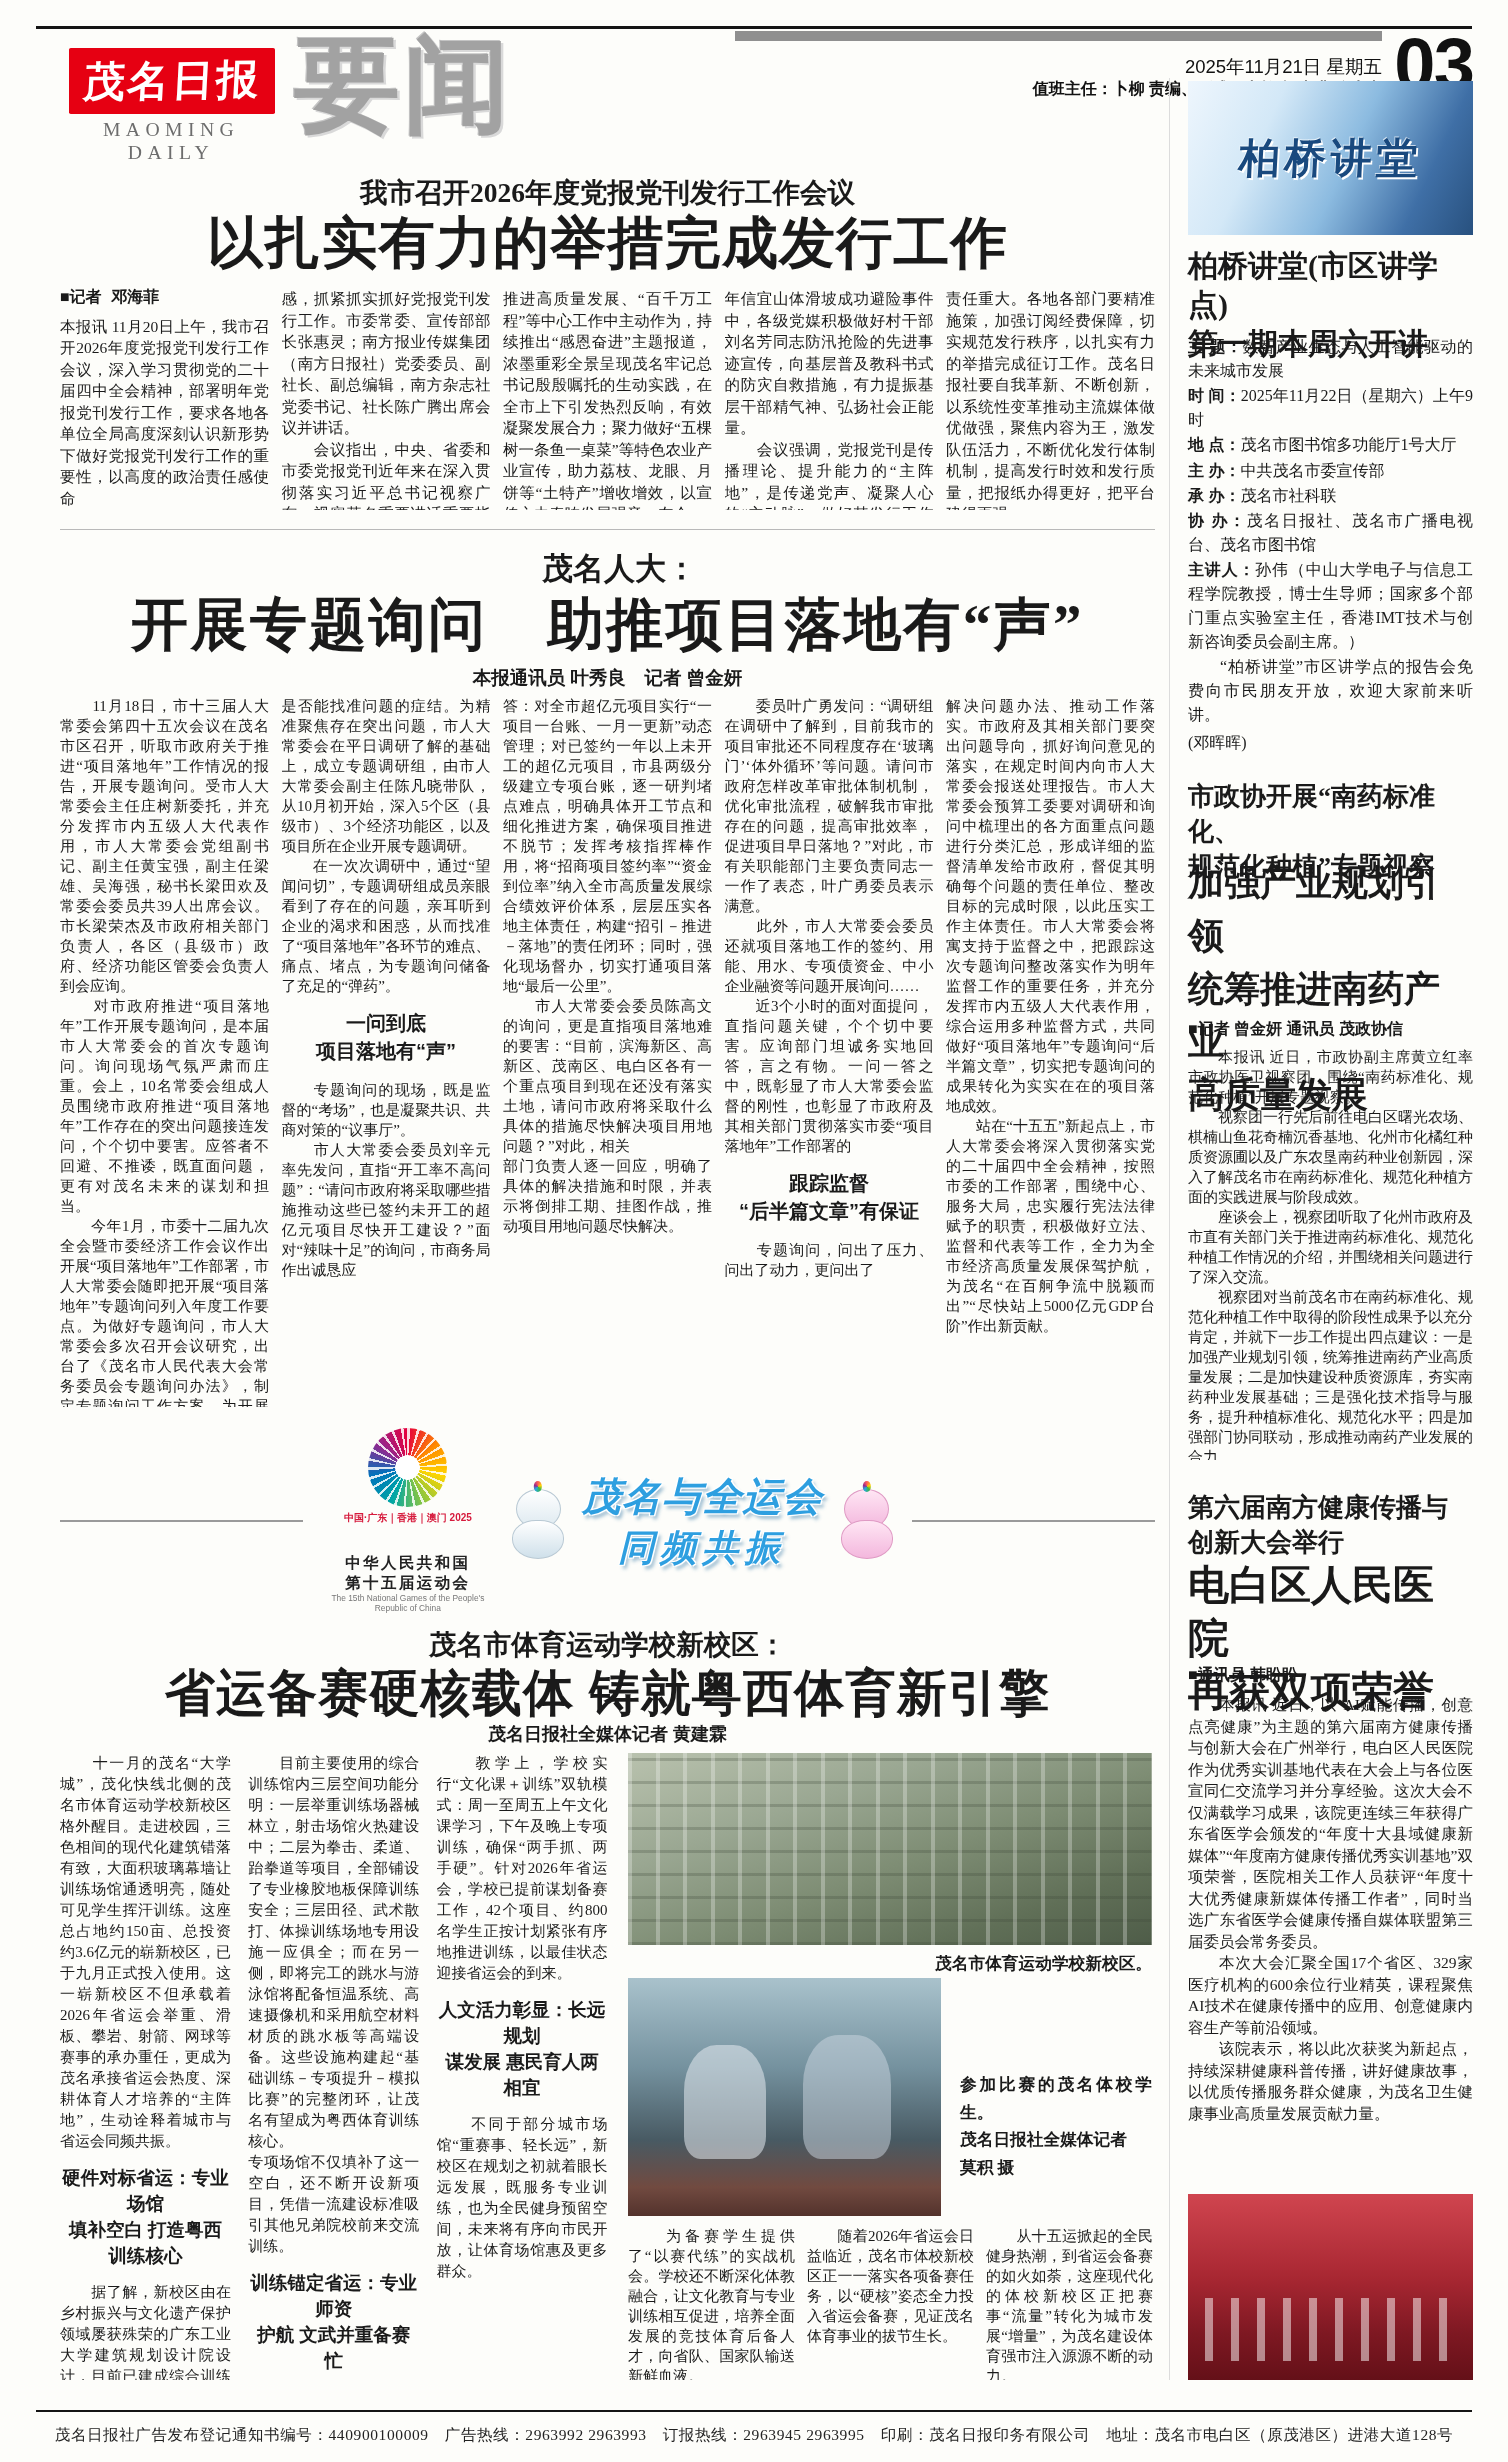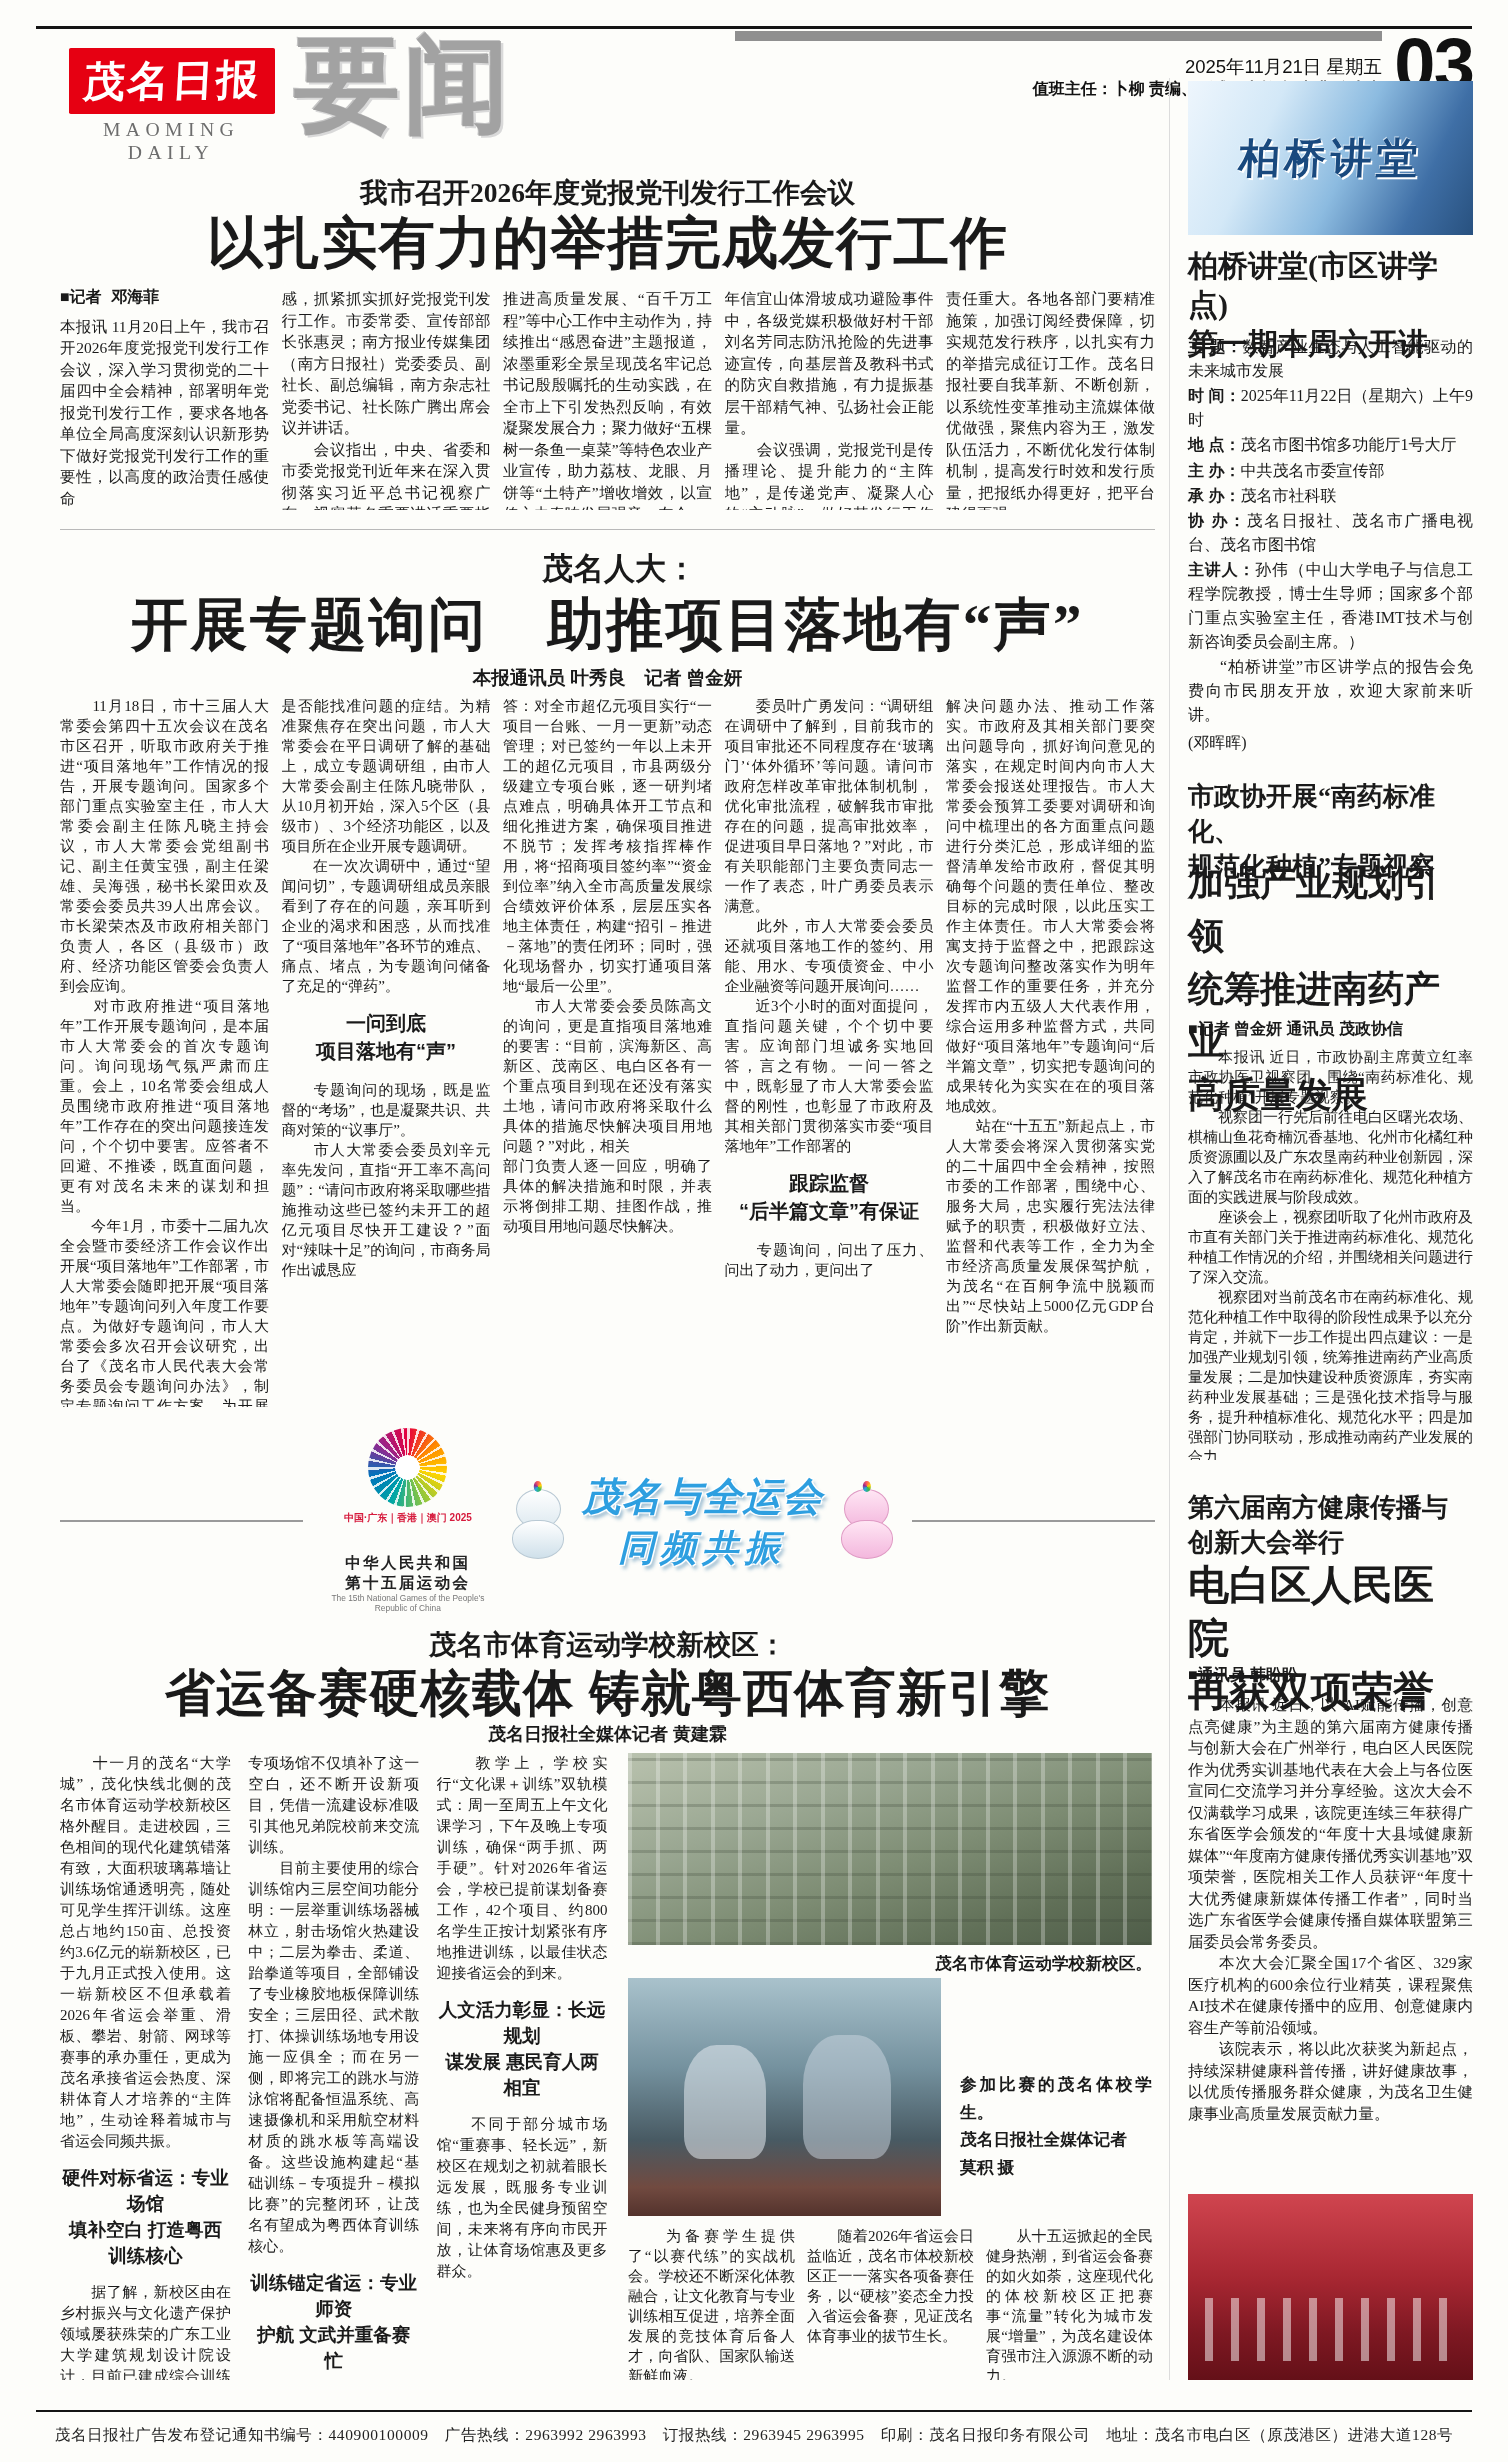--- a/index.html
+++ b/index.html
@@ -171,21 +171,21 @@
         <p class="pre just">责任重大。各地各部门要精准施策，加强订阅经费保障，切实规范发行秩序，以扎实有力的举措完成征订工作。茂名日报社要自我革新、不断创新，以系统性变革推动主流媒体做优做强，聚焦内容为王，激发队伍活力，不断优化发行体制机制，提高发行时效和发行质量，把报纸办得更好，把平台建得更强。</p>
       </div>
   </div>
   <div class="abs sep1"></div>
 
   <div class="abs kicker2">茂名人大：</div>
   <div class="abs head2">开展专题询问　助推项目落地有“声”</div>
   <div class="abs byline2">本报通讯员 叶秀良　记者 曾金妍</div>
   <div class="abs cols a2cols">
     <div>
-      <p>　　11月18日，市十三届人大常委会第四十五次会议在茂名市区召开，听取市政府关于推进“项目落地年”工作情况的报告，开展专题询问。国家多个部门重点实验室主任，市人大常委会副主任陈凡晓主持会议，市人大常委会党组副书记、副主任黄宝强，副主任梁雄、吴海强，秘书长梁田欢及常委会委员共39人出席会议。市长梁荣杰及市政府相关部门负责人，各区（县级市）政府、经济功能区管委会负责人到会应询。</p>
+      <p>　　11月18日，市十三届人大常委会第四十五次会议在茂名市区召开，听取市政府关于推进“项目落地年”工作情况的报告，开展专题询问。受市人大常委会主任庄树新委托，并充分发挥市内五级人大代表作用，市人大常委会党组副书记、副主任黄宝强，副主任梁雄、吴海强，秘书长梁田欢及常委会委员共39人出席会议。市长梁荣杰及市政府相关部门负责人，各区（县级市）政府、经济功能区管委会负责人到会应询。</p>
       <p>　　对市政府推进“项目落地年”工作开展专题询问，是本届市人大常委会的首次专题询问。询问现场气氛严肃而庄重。会上，10名常委会组成人员围绕市政府推进“项目落地年”工作存在的突出问题接连发问，个个切中要害。应答者不回避、不推诿，既直面问题，更有对茂名未来的谋划和担当。</p>
       <p>　　今年1月，市委十二届九次全会暨市委经济工作会议作出开展“项目落地年”工作部署，市人大常委会随即把开展“项目落地年”专题询问列入年度工作要点。为做好专题询问，市人大常委会多次召开会议研究，出台了《茂名市人民代表大会常务委员会专题询问办法》，制定专题询问工作方案，为开展专题询问做好准备。</p>
 
     </div>
     <div>
       <p>是否能找准问题的症结。为精准聚焦存在突出问题，市人大常委会在平日调研了解的基础上，成立专题调研组，由市人大常委会副主任陈凡晓带队，从10月初开始，深入5个区（县级市）、3个经济功能区，以及项目所在企业开展专题调研。</p>
       <p>　　在一次次调研中，通过“望闻问切”，专题调研组成员亲眼看到了存在的问题，亲耳听到企业的渴求和困惑，从而找准了“项目落地年”各环节的难点、痛点、堵点，为专题询问储备了充足的“弹药”。</p>
       <div class="subhead">一问到底
 项目落地有“声”</div>
       <p>　　专题询问的现场，既是监督的“考场”，也是凝聚共识、共商对策的“议事厅”。</p>
@@ -242,22 +242,22 @@
   <div class="abs sp-head">省运备赛硬核载体 铸就粤西体育新引擎</div>
   <div class="abs sp-byline">茂名日报社全媒体记者 黄建霖</div>
   <div class="abs cols spcols">
     <div>
       <p>　　十一月的茂名“大学城”，茂化快线北侧的茂名市体育运动学校新校区格外醒目。走进校园，三色相间的现代化建筑错落有致，大面积玻璃幕墙让训练场馆通透明亮，随处可见学生挥汗训练。这座总占地约150亩、总投资约3.6亿元的崭新校区，已于九月正式投入使用。这一崭新校区不但承载着2026年省运会举重、滑板、攀岩、射箭、网球等赛事的承办重任，更成为茂名承接省运会热度、深耕体育人才培养的“主阵地”，生动诠释着城市与省运会同频共振。</p>
       <div class="spsub">硬件对标省运：专业场馆
 填补空白 打造粤西训练核心</div>
       <p>　　据了解，新校区由在乡村振兴与文化遗产保护领域屡获殊荣的广东工业大学建筑规划设计院设计，目前已建成综合训练馆、游泳跳水与球类训练馆、交流训练馆等。此前粤西地区缺乏专业训练场地，新校区的</p>
     </div>
     <div>
+      <p>　　目前主要使用的综合训练馆内三层空间功能分明：一层举重训练场器械林立，射击场馆火热建设中；二层为拳击、柔道、跆拳道等项目，全部铺设了专业橡胶地板保障训练安全；三层田径、武术散打、体操训练场地专用设施一应俱全；而在另一侧，即将完工的跳水与游泳馆将配备恒温系统、高速摄像机和采用航空材料材质的跳水板等高端设备。这些设施构建起“基础训练－专项提升－模拟比赛”的完整闭环，让茂名有望成为粤西体育训练核心。</p>
       <p>专项场馆不仅填补了这一空白，还不断开设新项目，凭借一流建设标准吸引其他兄弟院校前来交流训练。</p>
-      <p>　　目前主要使用的综合训练馆内三层空间功能分明：一层举重训练场器械林立，射击场馆火热建设中；二层为拳击、柔道、跆拳道等项目，全部铺设了专业橡胶地板保障训练安全；三层田径、武术散打、体操训练场地专用设施一应俱全；而在另一侧，即将完工的跳水与游泳馆将配备恒温系统、高速摄像机和采用航空材料材质的跳水板等高端设备。这些设施构建起“基础训练－专项提升－模拟比赛”的完整闭环，让茂名有望成为粤西体育训练核心。</p>
       <div class="spsub">训练锚定省运：专业师资
 护航 文武并重备赛忙</div>
 
     </div>
     <div>
       <p>　　教学上，学校实行“文化课＋训练”双轨模式：周一至周五上午文化课学习，下午及晚上专项训练，确保“两手抓、两手硬”。针对2026年省运会，学校已提前谋划备赛工作，42个项目、约800名学生正按计划紧张有序地推进训练，以最佳状态迎接省运会的到来。</p>
       <div class="spsub">人文活力彰显：长远规划
 谋发展 惠民育人两相宜</div>
       <p>　　不同于部分城市场馆“重赛事、轻长远”，新校区在规划之初就着眼长远发展，既服务专业训练，也为全民健身预留空间，未来将有序向市民开放，让体育场馆惠及更多群众。</p>
     </div>

